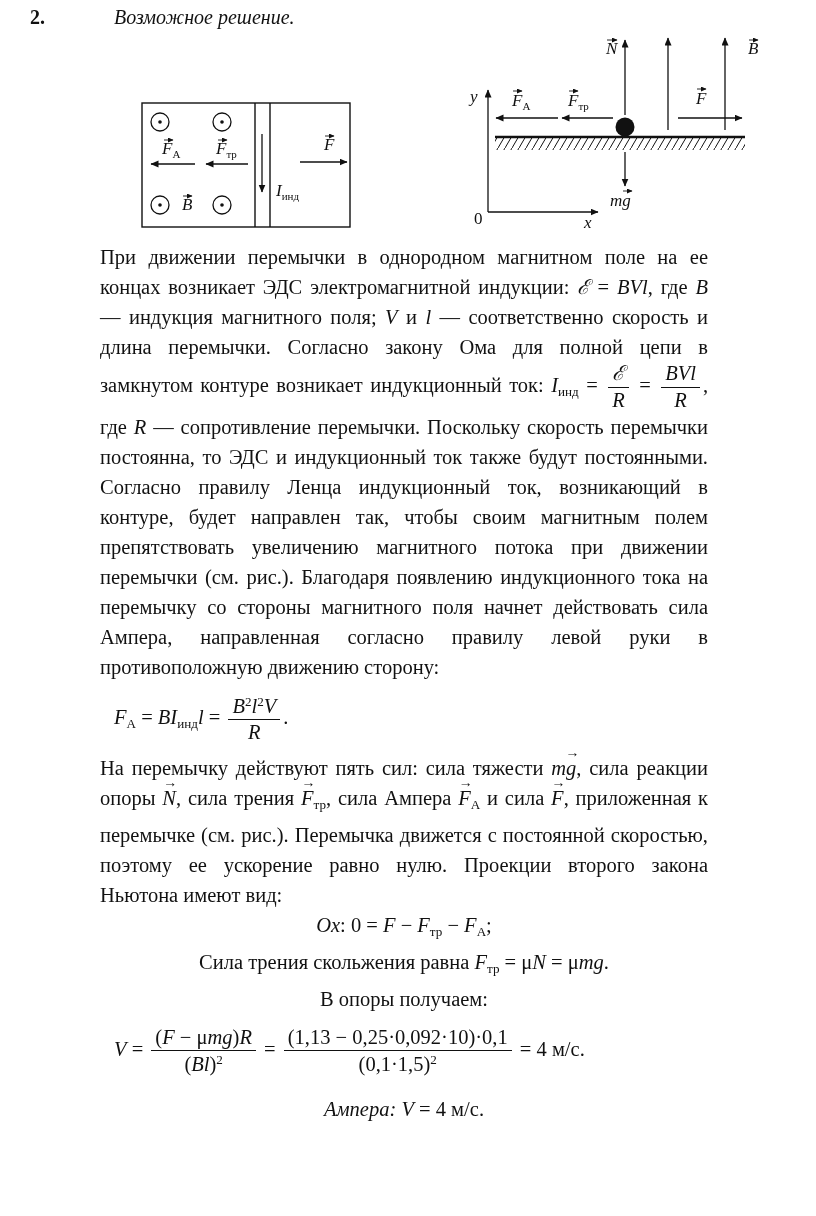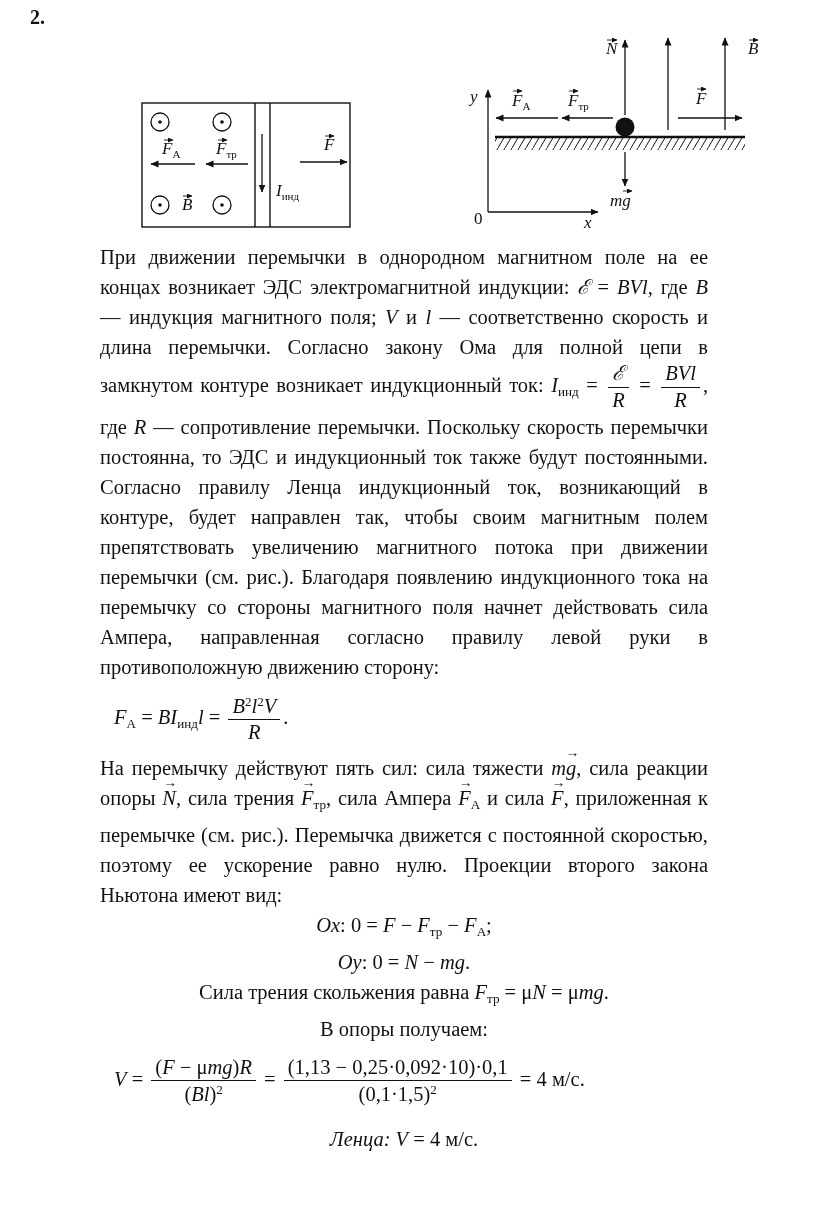--- a/index.html
+++ b/index.html
@@ -25,20 +25,21 @@
   svg.fig text{font-family:"Liberation Serif",serif;font-size:17px;font-style:italic;fill:#111;}
   svg.fig .ss{font-size:11px;font-style:normal;}
   svg.fig .up{font-style:normal;}
 </style>
 </head>
 <body>
 
 <div class="page" data-name="textbook-page">
 
   <span class="hdr-num" data-name="problem-number">2.</span>
+  <span class="hdr-title" data-name="solution-title">Возможное решение.</span>
 
   <svg class="fig" style="left:140px;top:100px" width="215" height="134" viewBox="0 0 215 134" data-name="figure-circuit-diagram">
     <defs>
       <marker id="mL" markerWidth="9" markerHeight="8" refX="7.5" refY="3.5" orient="auto" markerUnits="userSpaceOnUse">
         <path d="M0,0 L8,3.5 L0,7 Z" fill="#111"></path>
       </marker>
       <marker id="mLs" markerWidth="6" markerHeight="6" refX="5" refY="2.5" orient="auto" markerUnits="userSpaceOnUse">
         <path d="M0,0 L5.5,2.5 L0,5 Z" fill="#111"></path>
       </marker>
     </defs>
@@ -122,20 +123,19 @@
     <line x1="169" y1="124" x2="169" y2="158" stroke="#111" stroke-width="1.3" marker-end="url(#mR)" data-name="gravity-force-arrow"></line>
     <line x1="167" y1="163" x2="176" y2="163" stroke="#111" stroke-width="0.9" marker-end="url(#mRs)" data-name="vector-arrow-icon"></line>
     <text x="154" y="178" data-name="label-gravity-force"><tspan>mg</tspan></text>
   </svg>
 
   <div class="content" data-name="body-text">
       <div class="blk p" data-name="paragraph-induction"><span data-name="text-run">При движении перемычки в однородном магнитном поле на ее концах возникает ЭДС электромагнитной индукции: </span><span class="it" data-name="text-run">ℰ</span><span data-name="text-run"> = </span><span class="it" data-name="text-run">BVl</span><span data-name="text-run">, где </span><span class="it" data-name="text-run">B</span><span data-name="text-run"> — индукция магнитного поля; </span><span class="it" data-name="text-run">V</span><span data-name="text-run"> и </span><span class="it" data-name="text-run">l</span><span data-name="text-run"> — соответственно скорость и длина перемычки. Согласно закону Ома для полной цепи в замкнутом контуре возникает индукционный ток: </span><span class="it" data-name="text-run">I</span><span class="sb" data-name="text-run">инд</span><span data-name="text-run"> = </span><span class="frac" data-name="fraction"><span class="fr-n" data-name="fraction-numerator"><span class="it" data-name="text-run">ℰ</span></span><span class="fr-d" data-name="fraction-denominator"><span class="it" data-name="text-run">R</span></span></span><span data-name="text-run"> = </span><span class="frac" data-name="fraction"><span class="fr-n" data-name="fraction-numerator"><span class="it" data-name="text-run">BVl</span></span><span class="fr-d" data-name="fraction-denominator"><span class="it" data-name="text-run">R</span></span></span><span data-name="text-run">, где </span><span class="it" data-name="text-run">R</span><span data-name="text-run"> — сопротивление перемычки. Поскольку скорость перемычки постоянна, то ЭДС и индукционный ток также будут постоянными. Согласно правилу Ленца индукционный ток, возникающий в контуре, будет направлен так, чтобы своим магнитным полем препятствовать увеличению магнитного потока при движении перемычки (см. рис.). Благодаря появлению индукционного тока на перемычку со стороны магнитного поля начнет действовать сила Ампера, направленная согласно правилу левой руки в противоположную движению сторону:</span></div>
       <div class="blk formula" data-name="formula-ampere-force"><span class="it" data-name="text-run">F</span><span class="sb" data-name="text-run">А</span><span data-name="text-run"> = </span><span class="it" data-name="text-run">BI</span><span class="sb" data-name="text-run">инд</span><span class="it" data-name="text-run">l</span><span data-name="text-run"> = </span><span class="frac" data-name="fraction"><span class="fr-n" data-name="fraction-numerator"><span class="it" data-name="text-run">B</span><span class="sp" data-name="text-run">2</span><span class="it" data-name="text-run">l</span><span class="sp" data-name="text-run">2</span><span class="it" data-name="text-run">V</span></span><span class="fr-d" data-name="fraction-denominator"><span class="it" data-name="text-run">R</span></span></span><span data-name="text-run">.</span></div>
       <div class="blk p" data-name="paragraph-forces"><span data-name="text-run">На перемычку действуют пять сил: сила тяжести </span><span class="it" data-name="text-run">m</span><span class="vec" data-name="vector"><span class="vec-hat" data-name="vector-arrow-icon">→</span><span class="it" data-name="vector-letter">g</span></span><span data-name="text-run">, сила реакции опоры </span><span class="vec" data-name="vector"><span class="vec-hat" data-name="vector-arrow-icon">→</span><span class="it" data-name="vector-letter">N</span></span><span data-name="text-run">, сила трения </span><span class="vec" data-name="vector"><span class="vec-hat" data-name="vector-arrow-icon">→</span><span class="it" data-name="vector-letter">F</span></span><span class="sb" data-name="text-run">тр</span><span data-name="text-run">, сила Ампера </span><span class="vec" data-name="vector"><span class="vec-hat" data-name="vector-arrow-icon">→</span><span class="it" data-name="vector-letter">F</span></span><span class="sb" data-name="text-run">А</span><span data-name="text-run"> и сила </span><span class="vec" data-name="vector"><span class="vec-hat" data-name="vector-arrow-icon">→</span><span class="it" data-name="vector-letter">F</span></span><span data-name="text-run">, приложенная к перемычке (см. рис.). Перемычка движется с постоянной скоростью, поэтому ее ускорение равно нулю. Проекции второго закона Ньютона имеют вид:</span></div>
       <div class="blk line" data-name="equation-ox"><span class="it" data-name="text-run">Ox</span><span data-name="text-run">: 0 = </span><span class="it" data-name="text-run">F</span><span data-name="text-run"> − </span><span class="it" data-name="text-run">F</span><span class="sb" data-name="text-run">тр</span><span data-name="text-run"> − </span><span class="it" data-name="text-run">F</span><span class="sb" data-name="text-run">А</span><span data-name="text-run">;</span></div>
-      <div class="blk line" data-name="equation-oy"><span class="it" data-name="text-run">Oy</span><span data-name="text-run">: 0 = </span><span class="it" data-name="text-run">N</span><span data-name="text-run"> − </span><span class="it" data-name="text-run">mg</span><span data-name="text-run">.</span></div>
       <div class="blk line" data-name="friction-equation"><span data-name="text-run">Сила трения скольжения равна </span><span class="it" data-name="text-run">F</span><span class="sb" data-name="text-run">тр</span><span data-name="text-run"> = μ</span><span class="it" data-name="text-run">N</span><span data-name="text-run"> = μ</span><span class="it" data-name="text-run">mg</span><span data-name="text-run">.</span></div>
       <div class="blk line" data-name="result-intro"><span data-name="text-run">В опоры получаем:</span></div>
       <div class="blk formula" data-name="formula-velocity"><span class="it" data-name="text-run">V</span><span data-name="text-run"> = </span><span class="frac" data-name="fraction"><span class="fr-n" data-name="fraction-numerator"><span data-name="text-run">(</span><span class="it" data-name="text-run">F</span><span data-name="text-run"> − μ</span><span class="it" data-name="text-run">mg</span><span data-name="text-run">)</span><span class="it" data-name="text-run">R</span></span><span class="fr-d" data-name="fraction-denominator"><span data-name="text-run">(</span><span class="it" data-name="text-run">Bl</span><span data-name="text-run">)</span><span class="sp" data-name="text-run">2</span></span></span><span data-name="text-run"> = </span><span class="frac" data-name="fraction"><span class="fr-n" data-name="fraction-numerator"><span data-name="text-run">(1,13 − 0,25·0,092·10)·0,1</span></span><span class="fr-d" data-name="fraction-denominator"><span data-name="text-run">(0,1·1,5)</span><span class="sp" data-name="text-run">2</span></span></span><span data-name="text-run"> = 4 м/с.</span></div>
-      <div class="blk line" data-name="answer"><span class="it" data-name="text-run">Ленца: </span><span class="it" data-name="text-run">V</span><span data-name="text-run"> = 4 м/с.</span></div>
+      <div class="blk line" data-name="answer"><span class="it" data-name="text-run">Ампера: </span><span class="it" data-name="text-run">V</span><span data-name="text-run"> = 4 м/с.</span></div>
     </div>
 
 </div>
 
 </body></html>

